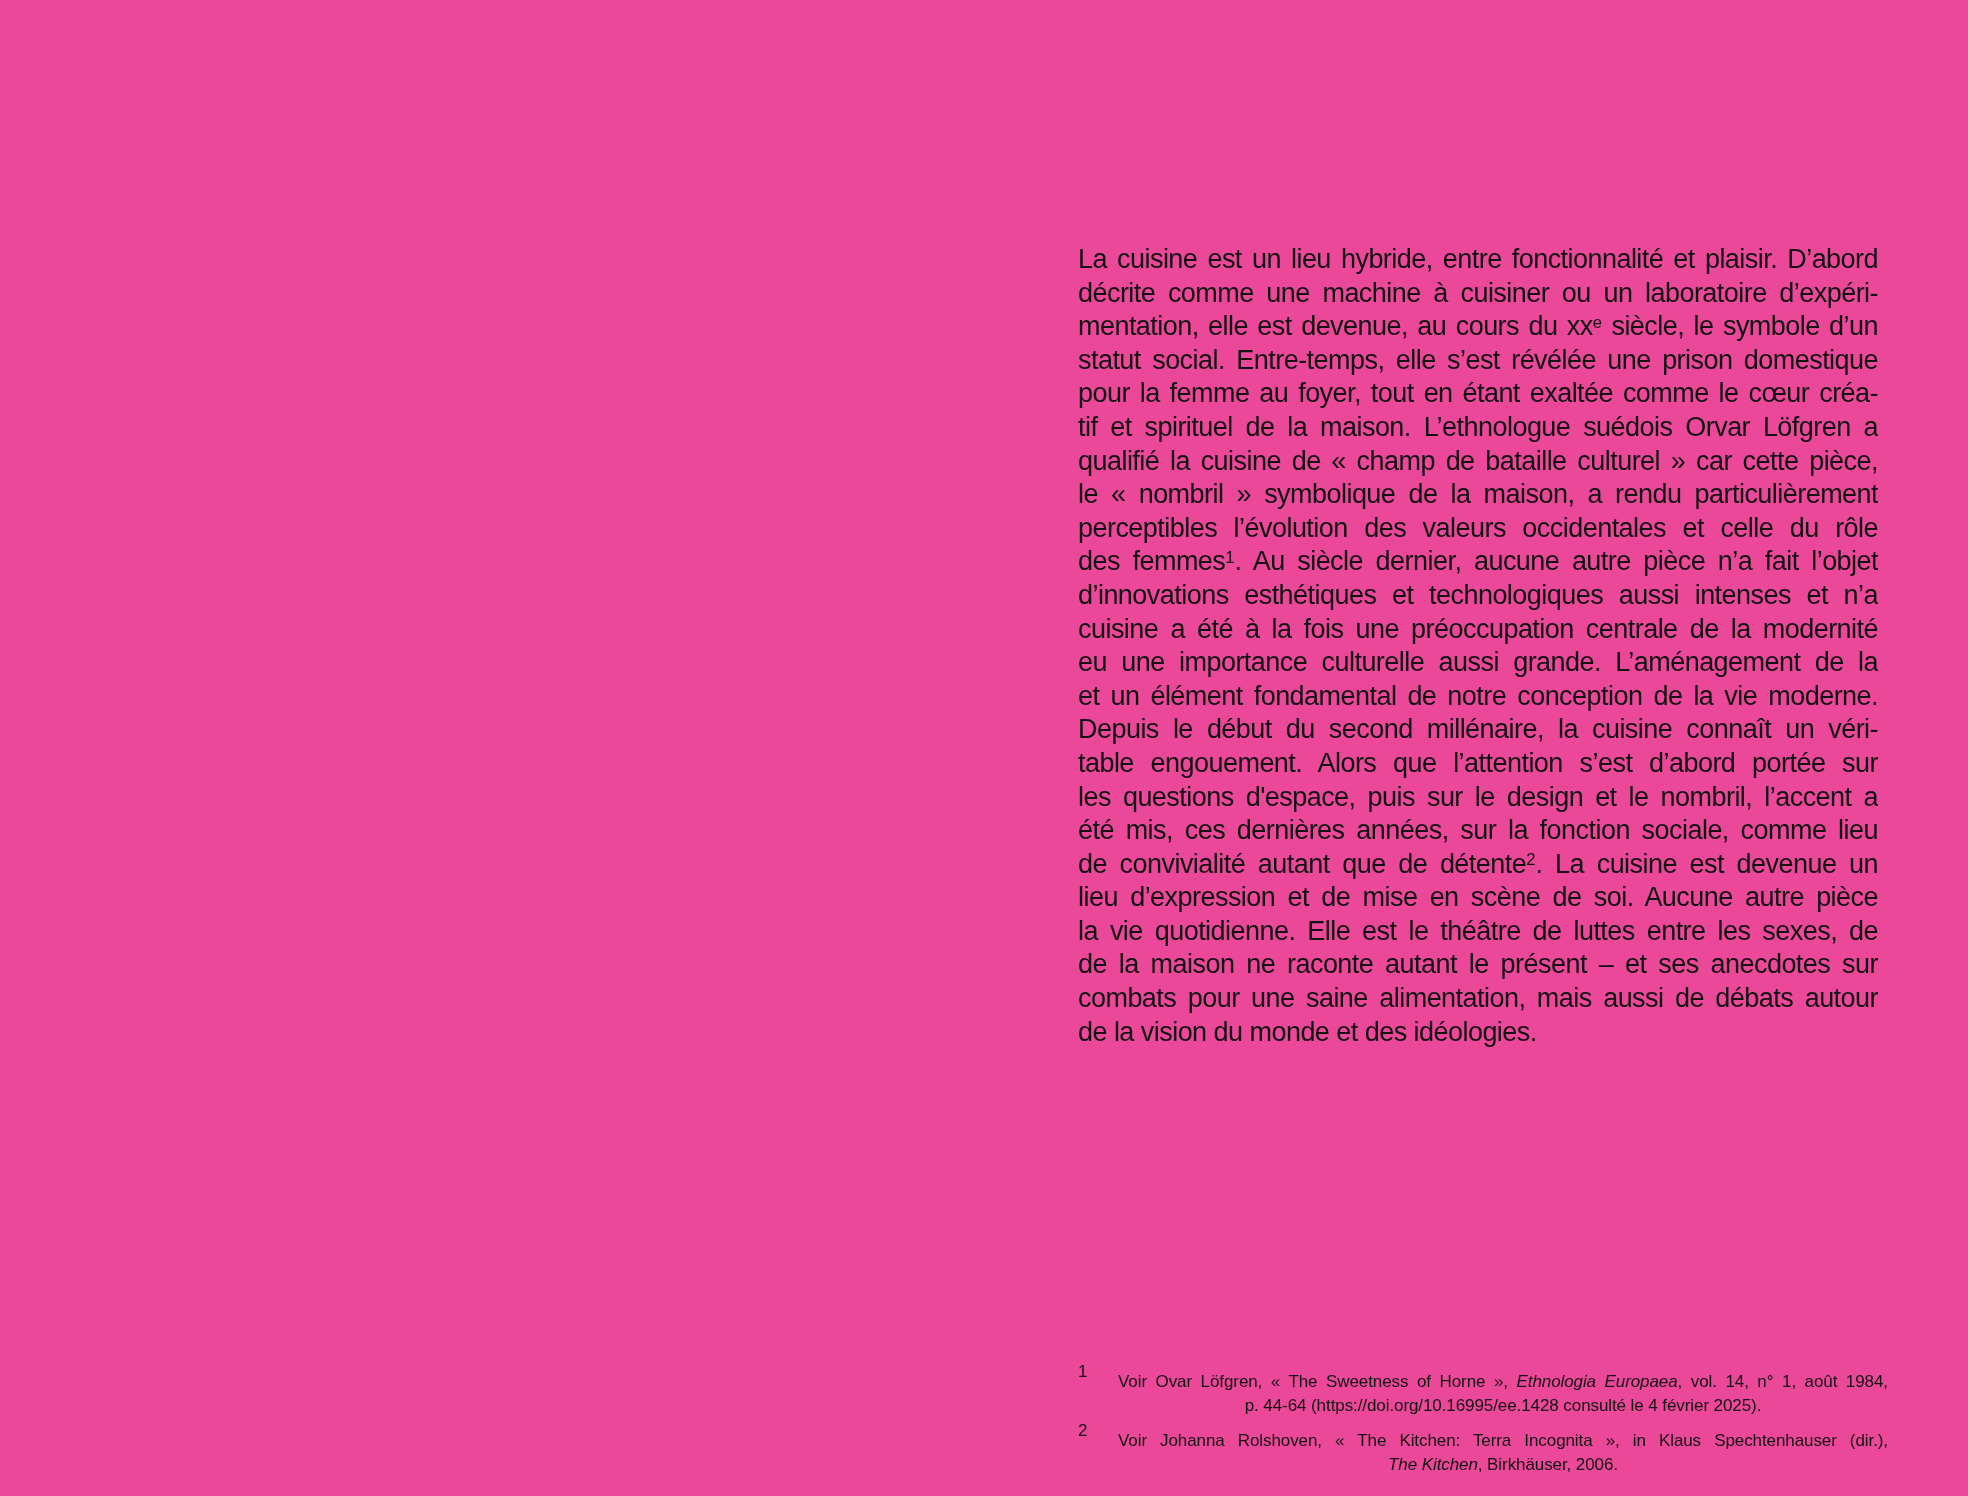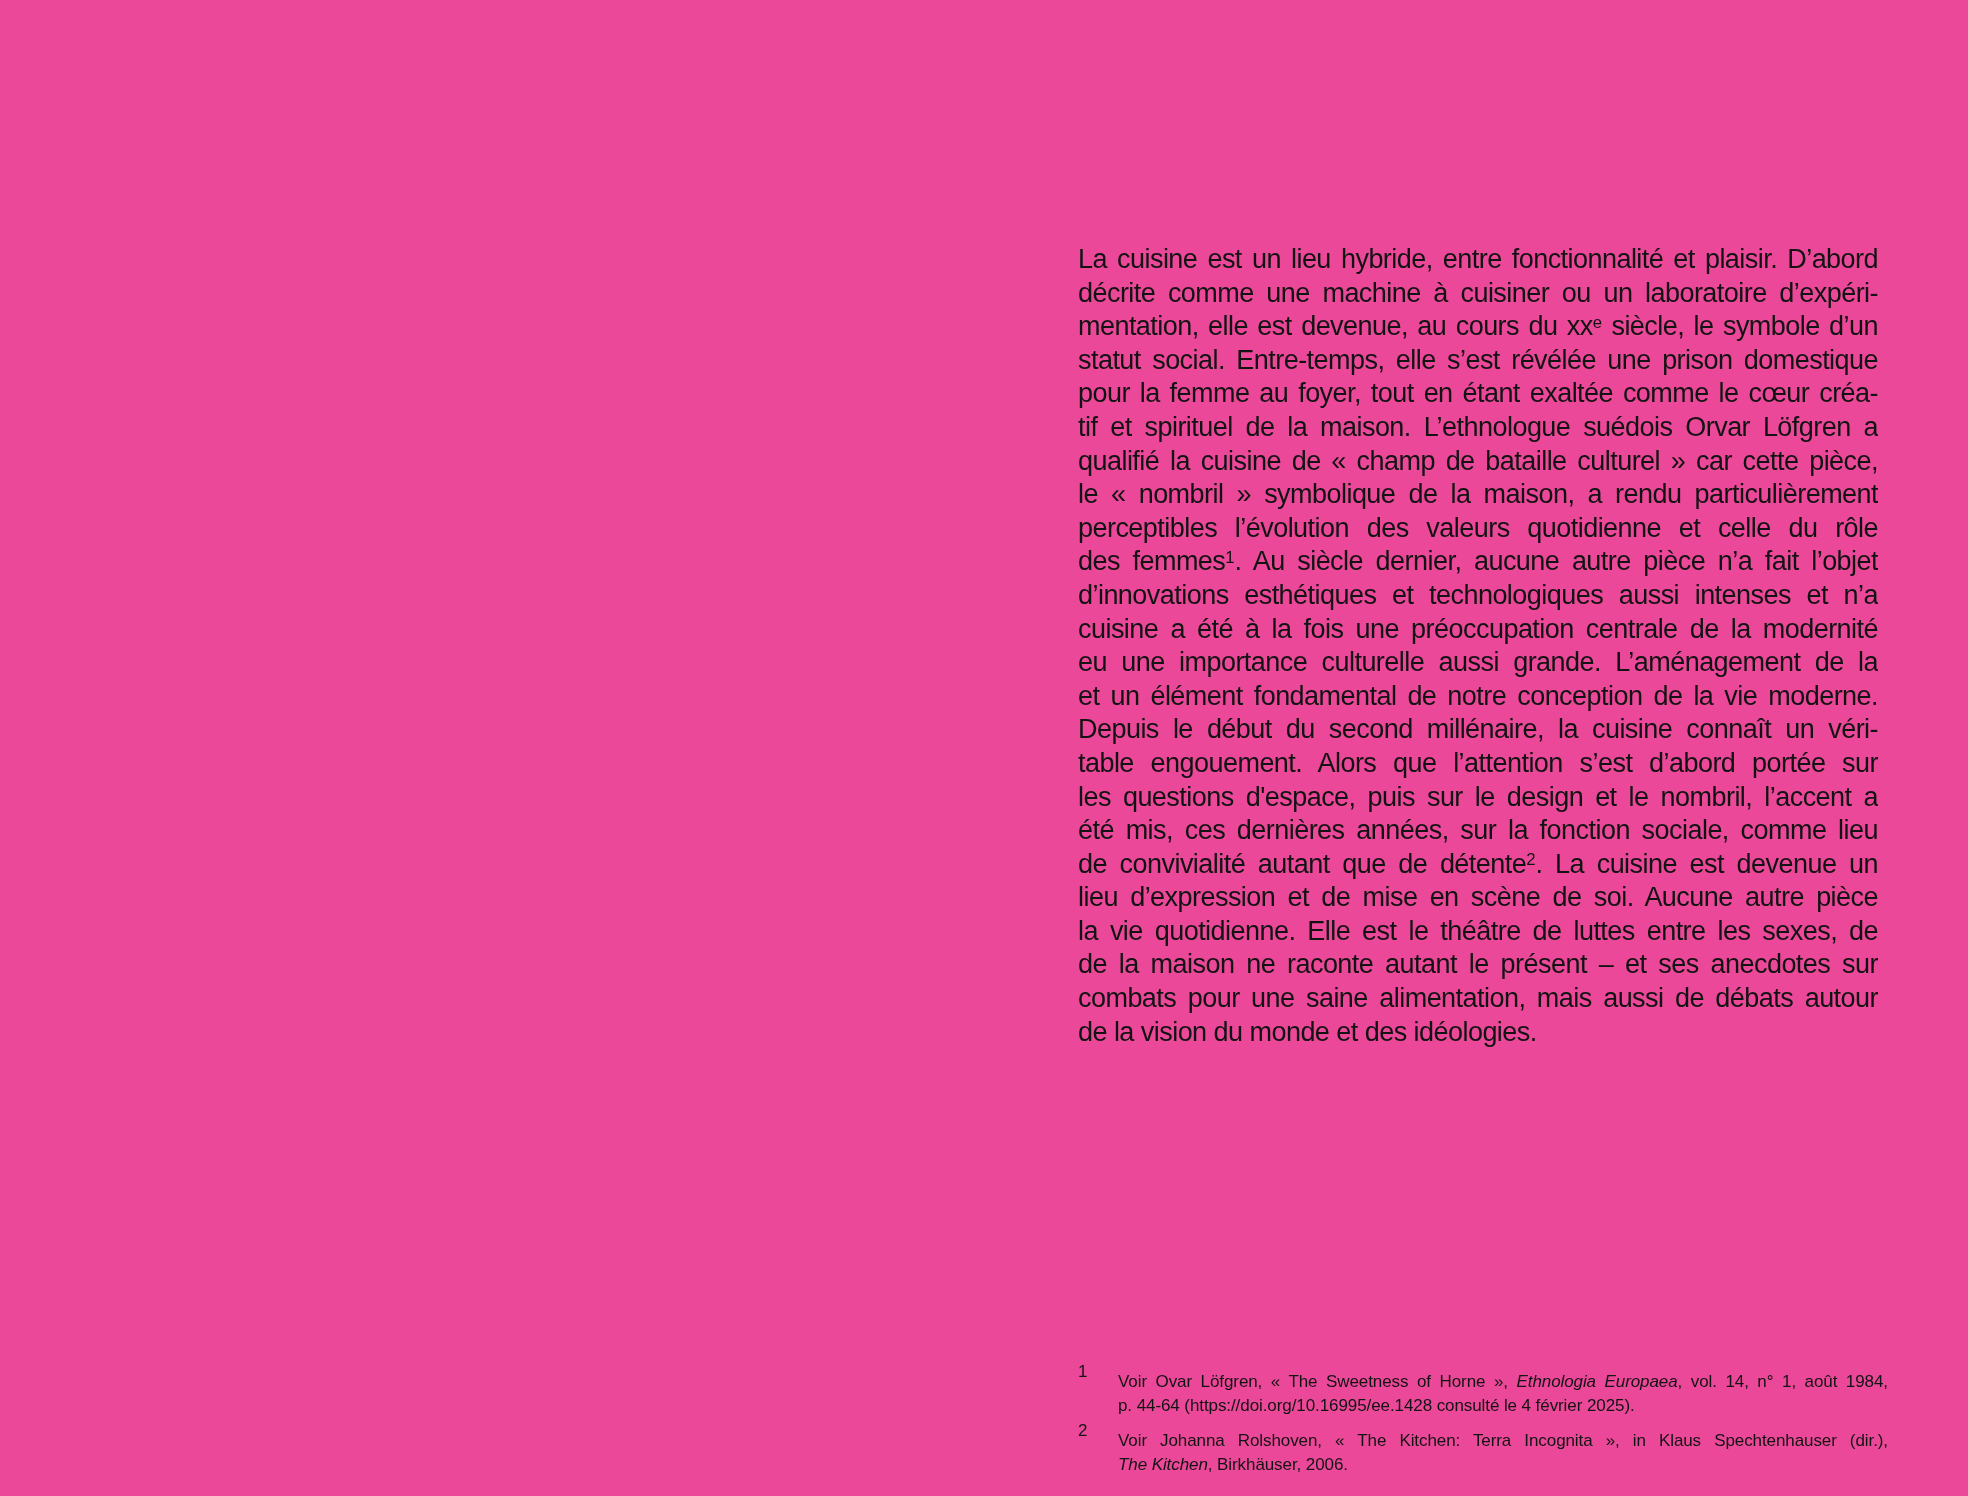--- a/index.html
+++ b/index.html
@@ -57,21 +57,21 @@
   .fn-num {
     flex: 0 0 40px;
     width: 40px;
   }
   .fn-body {
     flex: 1 1 auto;
     min-width: 0;
     margin-top: 10px;
   }
   .fn-line {
-    text-align: left;
+    text-align: center;
   }
   .fn-line.fill {
     text-align: justify;
     text-align-last: justify;
   }
   .it {
     font-style: italic;
   }
 </style>
 </head>
@@ -81,21 +81,21 @@
 
   <div class="main-text">
     <div class="pl"><span>La cuisine est un lieu hybride, entre fonctionnalité et plaisir. D’abord</span></div>
     <div class="pl"><span>décrite comme une machine à cuisiner ou un laboratoire d’expéri-</span></div>
     <div class="pl"><span>mentation, elle est devenue, au cours du xx</span><span class="sup">e</span><span> siècle, le symbole d’un</span></div>
     <div class="pl"><span>statut social. Entre-temps, elle s’est révélée une prison domestique</span></div>
     <div class="pl"><span>pour la femme au foyer, tout en étant exaltée comme le cœur créa-</span></div>
     <div class="pl"><span>tif et spirituel de la maison. L’ethnologue suédois Orvar Löfgren a</span></div>
     <div class="pl"><span>qualifié la cuisine de « champ de bataille culturel » car cette pièce,</span></div>
     <div class="pl"><span>le « nombril » symbolique de la maison, a rendu particulièrement</span></div>
-    <div class="pl"><span>perceptibles l’évolution des valeurs quotidienne et celle du rôle</span></div>
+    <div class="pl"><span>perceptibles l’évolution des valeurs occidentales et celle du rôle</span></div>
     <div class="pl"><span>des femmes</span><span class="sup">1</span><span>. Au siècle dernier, aucune autre pièce n’a fait l’objet</span></div>
     <div class="pl"><span>d’innovations esthétiques et technologiques aussi intenses et n’a</span></div>
     <div class="pl"><span>cuisine a été à la fois une préoccupation centrale de la modernité</span></div>
     <div class="pl"><span>eu une importance culturelle aussi grande. L’aménagement de la</span></div>
     <div class="pl"><span>et un élément fondamental de notre conception de la vie moderne.</span></div>
     <div class="pl"><span>Depuis le début du second millénaire, la cuisine connaît un véri-</span></div>
     <div class="pl"><span>table engouement. Alors que l’attention s’est d’abord portée sur</span></div>
     <div class="pl"><span>les questions d'espace, puis sur le design et le nombril, l’accent a</span></div>
     <div class="pl"><span>été mis, ces dernières années, sur la fonction sociale, comme lieu</span></div>
     <div class="pl"><span>de convivialité autant que de détente</span><span class="sup">2</span><span>. La cuisine est devenue un</span></div>

